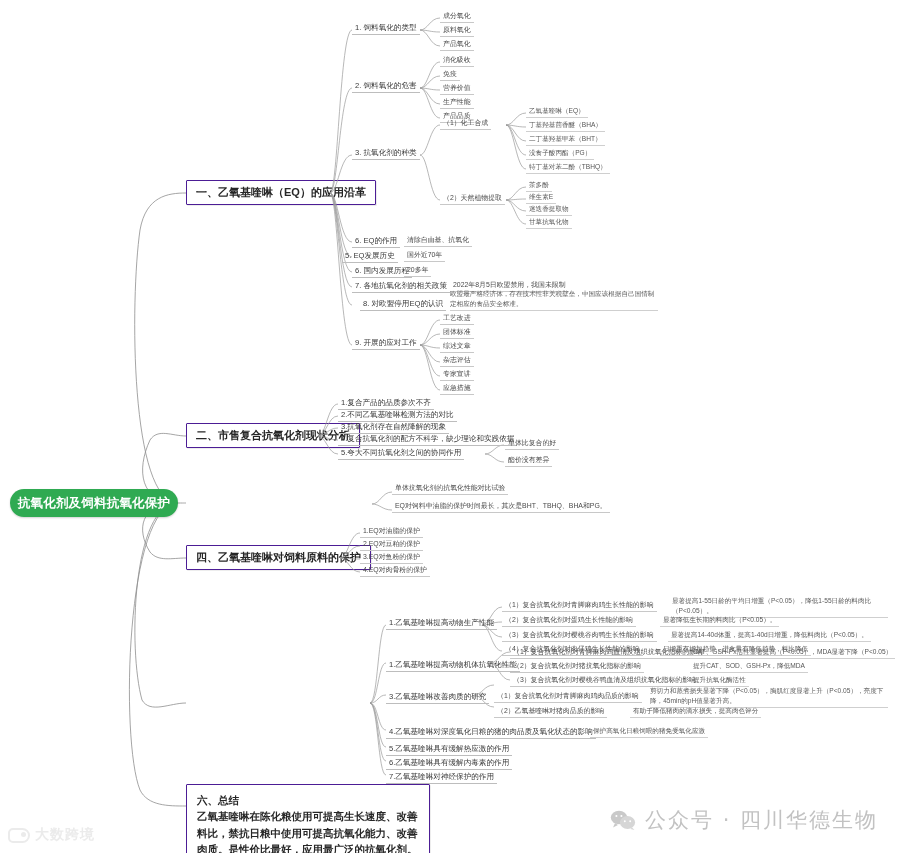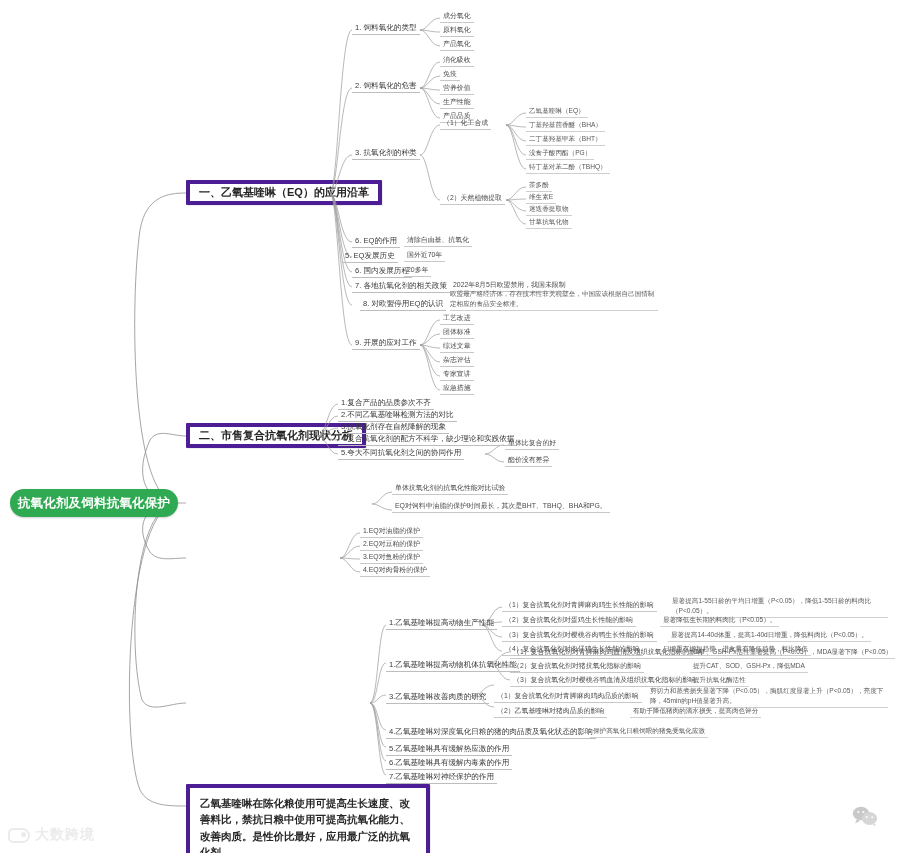--- a/index.html
+++ b/index.html
@@ -21,21 +21,21 @@
     left:10px;top:489px;width:168px;height:28px;
     background:#2faa52;border-radius:14px;
     color:#ffffff;font-size:12.5px;font-weight:bold;
     display:flex;align-items:center;justify-content:center;
     letter-spacing:.2px;
     box-shadow:0 1px 2px rgba(0,0,0,.18);
   }
 
   
   .lv1{
-    border:4px solid #4c1d95;background:#fff;
+    border:1px solid #4c1d95;background:#fff;
     font-size:11px;font-weight:bold;color:#262626;
     display:flex;align-items:center;justify-content:center;
     padding:0 9px;height:25px;border-radius:1px;
     box-shadow:1px 1px 0 rgba(0,0,0,.07);
   }
   .lv1.multiline{
     display:block;white-space:normal;height:auto;
     text-align:left;padding:7px 10px 8px 10px;
     font-size:10.5px;line-height:1.55;font-weight:bold;
   }
@@ -225,20 +225,21 @@
   <svg class="lines" style="position:absolute;left:372px;top:480px;width:260px;height:60px;" viewBox="0 0 260 60">
     <g fill="none" stroke="#9a9a9a" stroke-width="0.7">
       <path d="M0 24 C 8 24, 10 12, 20 12"></path>
       <path d="M0 24 C 8 24, 10 30, 20 30"></path>
     </g>
   </svg>
 
   <div class="node lv3" style="left:392px;top:484px;">单体抗氧化剂的抗氧化性能对比试验</div>
   <div class="node lv3" style="left:392px;top:502px;">EQ对饲料中油脂的保护时间最长，其次是BHT、TBHQ、BHA和PG。</div>
 
+  <div class="node lv1" style="left:186px;top:545px;">四、乙氧基喹啉对饲料原料的保护</div>
 
   <svg class="lines" style="position:absolute;left:340px;top:520px;width:220px;height:70px;" viewBox="0 0 220 70">
     <g fill="none" stroke="#9a9a9a" stroke-width="0.7">
       <path d="M0 38 C 8 38, 10 13, 20 13"></path>
       <path d="M0 38 C 8 38, 10 26, 20 26"></path>
       <path d="M0 38 C 8 38, 10 39, 20 39"></path>
       <path d="M0 38 C 8 38, 10 52, 20 52"></path>
     </g>
   </svg>
 
@@ -297,36 +298,38 @@
   <div class="node lv3" style="left:494px;top:707px;">（2）乙氧基喹啉对猪肉品质的影响</div>
   <div class="node lv4" style="left:630px;top:707px;">有助于降低猪肉的滴水损失，提高肉色评分</div>
 
   <div class="node lv2" style="left:386px;top:727px;">4.乙氧基喹啉对深度氧化日粮的猪的肉品质及氧化状态的影响</div>
   <div class="node lv4" style="left:590px;top:727px;">保护高氧化日粮饲喂的猪免受氧化应激</div>
   <div class="node lv2" style="left:386px;top:744px;">5.乙氧基喹啉具有缓解热应激的作用</div>
   <div class="node lv2" style="left:386px;top:758px;">6.乙氧基喹啉具有缓解内毒素的作用</div>
   <div class="node lv2" style="left:386px;top:772px;">7.乙氧基喹啉对神经保护的作用</div>
 
   <div class="node lv1 multiline" style="left:186px;top:784px;width:244px;">
+    <div>六、总结</div>
     <div style="font-weight:bold;">乙氧基喹啉在陈化粮使用可提高生长速度、改善料比，禁抗日粮中使用可提高抗氧化能力、改善肉质。是性价比最好，应用最广泛的抗氧化剂。</div>
   </div>
 
   <div class="wm-right">
     <span style="display:inline-block;position:relative;width:26px;height:20px;">
       <svg viewBox="0 0 26 20" width="26" height="20" aria-hidden="true">
         <ellipse cx="9" cy="7.5" rx="8.2" ry="6.8" fill="#c9c9c9"></ellipse>
         <path d="M5 13 L3 17.5 L8 15 Z" fill="#c9c9c9"></path>
         <ellipse cx="17.5" cy="12.5" rx="7.6" ry="6.4" fill="#d6d6d6"></ellipse>
         <path d="M22 17.5 L24.5 20 L20.5 19 Z" fill="#d6d6d6"></path>
         <circle cx="6.4" cy="6" r="1.05" fill="#ffffff"></circle>
         <circle cx="11.4" cy="6" r="1.05" fill="#ffffff"></circle>
         <circle cx="14.8" cy="11.2" r="0.95" fill="#ffffff"></circle>
         <circle cx="20.2" cy="11.2" r="0.95" fill="#ffffff"></circle>
       </svg>
     </span>
+    <span>公众号 · 四川华德生物</span>
   </div>
 
   <div class="wm-left">
     <span class="mark"></span>
     <span>大数跨境</span>
   </div>
 
 </div>
 
 </body></html>

